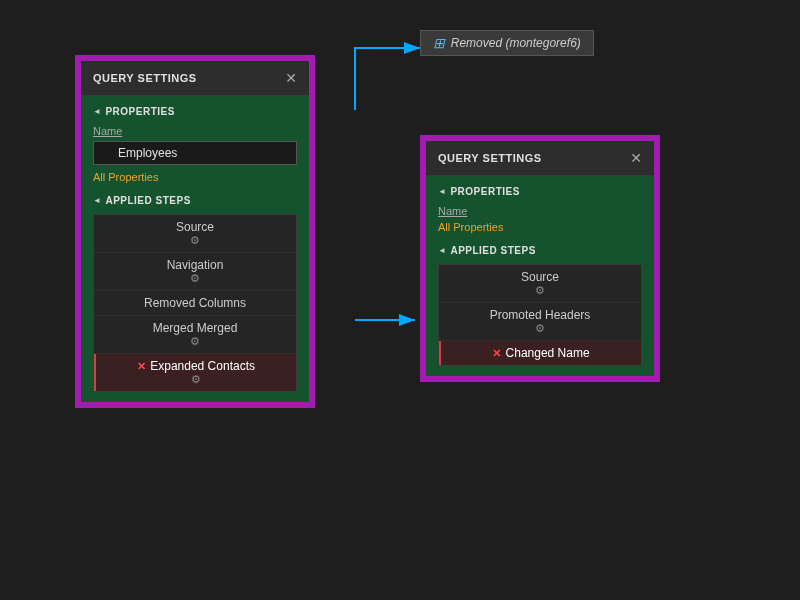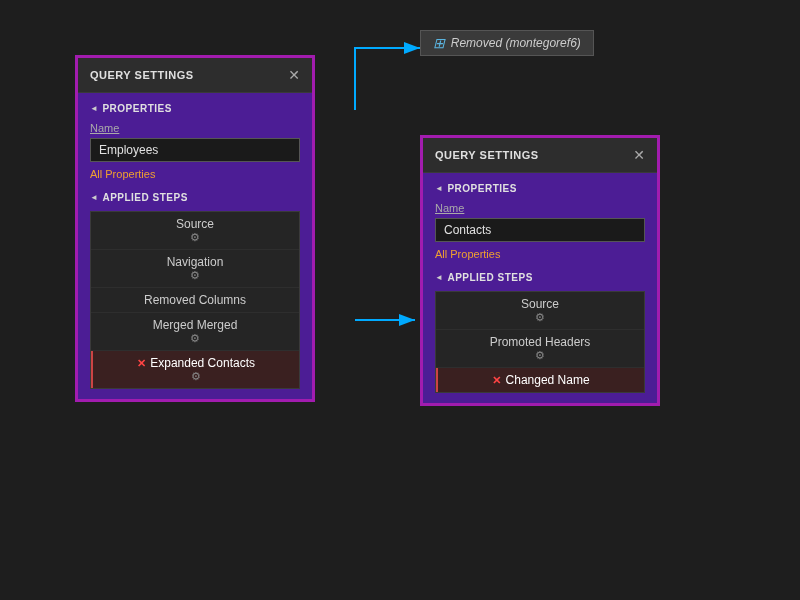--- a/index.html
+++ b/index.html
@@ -10,22 +10,22 @@
       font-family: 'Segoe UI', Arial, sans-serif;
       font-size: 12px;
       color: #ccc;
       overflow: hidden;
       position: relative;
     }
 
     
     .panel {
       position: absolute;
-      background: #4c1d95;
-      border: 3px solid #a21caf;
+      background: #14532d;
+      border: 6px solid #a21caf;
       width: 240px;
     }
 
     .panel-header {
       display: flex;
       justify-content: space-between;
       align-items: center;
       padding: 10px 12px;
       background: #2d2d2d;
       border-bottom: 1px solid #3a3a3a;
@@ -70,21 +70,21 @@
       color: #aaa;
       margin-bottom: 4px;
       text-decoration: underline;
     }
 
     .field-input {
       width: 100%;
       background: #1a1a1a;
       border: 1px solid #555;
       color: #e0e0e0;
-      padding: 4px 8px;
+      padding: 4px 24px;
       font-size: 12px;
       margin-bottom: 6px;
     }
 
     .all-properties-link {
       color: #f0a030;
       font-size: 11px;
       cursor: pointer;
       margin-bottom: 12px;
       display: block;
@@ -267,21 +267,20 @@
   <div class="panel-header">
     <span class="panel-header-title">QUERY SETTINGS</span>
     <span class="close-btn">✕</span>
   </div>
   <div class="panel-body">
     <div class="section-header">
       <span class="arrow">◄</span>
       <span>PROPERTIES</span>
     </div>
     <div class="field-label">Name</div>
-    <input class="field-input" type="text" value="Contacts" style="">
     <a class="all-properties-link">All Properties</a>
 
     <div class="applied-steps-section">
       <div class="section-header">
         <span class="arrow">◄</span>
         <span>APPLIED STEPS</span>
       </div>
       <div class="steps-list" id="steps-list-2">
           <div class="step-item">
             <div class="step-left">

